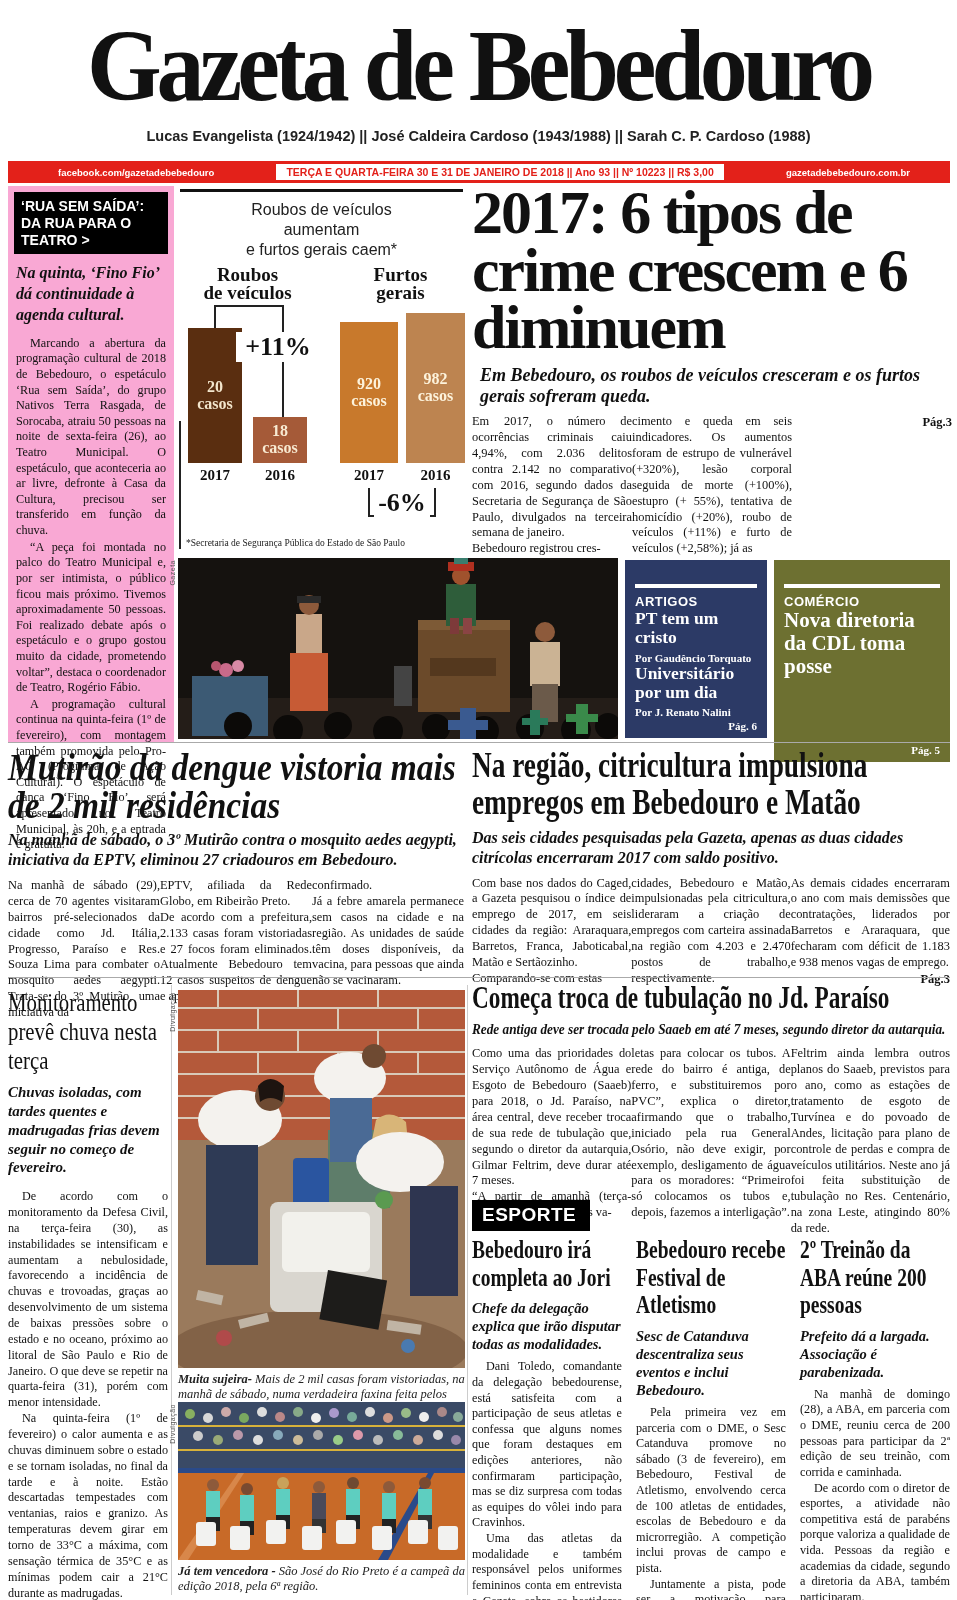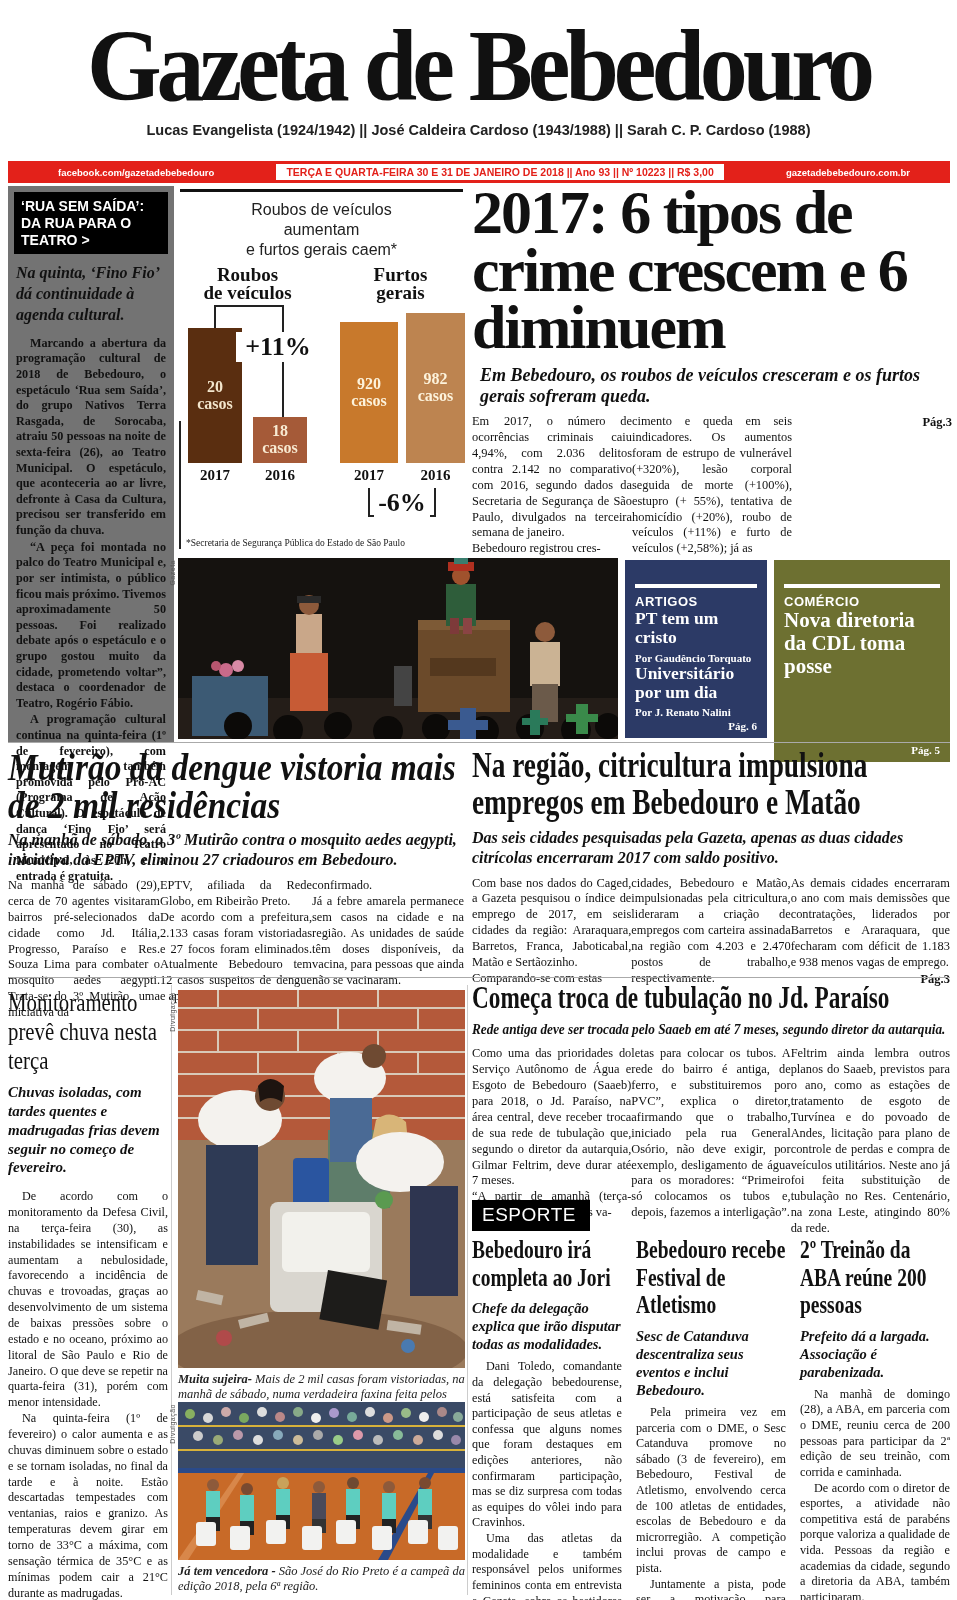--- a/index.html
+++ b/index.html
@@ -7,36 +7,36 @@
         font-family:"Liberation Serif",serif;color:#111;}
   .abs{position:absolute;}
   .just{text-align:justify;}
   .preline{white-space:pre-line;}
   .cond{transform-origin:left top;}
   p{margin:0;text-indent:14px;}
 
   
   #masthead{left:0;top:2px;width:957px;text-align:center;font-weight:bold;
             font-size:96px;letter-spacing:-5px;line-height:1.25;transform:scaleY(1.06);transform-origin:center top;}
-  #founders{left:0;top:122px;width:957px;text-align:center;font-size:14.5px;font-weight:600;
+  #founders{left:0;top:128px;width:957px;text-align:center;font-size:14.5px;font-weight:600;
             font-family:"Liberation Sans",sans-serif;color:#222;}
   #redbar{left:8px;top:161px;width:942px;height:22px;background:#e3211a;display:flex;
           align-items:center;justify-content:space-between;color:#fff;
           font-family:"Liberation Sans",sans-serif;font-size:9.5px;font-weight:bold;}
   #redbar .fb{margin-left:50px;}
   #redbar .site{margin-right:40px;}
   #redbar .edition{background:#fff;color:#e3211a;padding:2px 10px;font-size:10.5px;}
 
   
-  #teaser{left:8px;top:186px;width:166px;height:556px;background:#737373;box-sizing:border-box;padding:6px;}
+  #teaser{left:8px;top:186px;width:166px;height:556px;background:#f9a8d4;box-sizing:border-box;padding:6px;}
   #teaser .tbox{background:#000;color:#fff;font-family:"Liberation Sans",sans-serif;
                 font-weight:bold;font-size:14px;line-height:1.2;padding:6px 7px;}
   #teaser .tdeck{font-weight:bold;font-style:italic;font-size:16px;line-height:1.3;margin:9px 2px 0 2px;}
   #teaser .tbody{font-size:12.2px;line-height:1.28;margin:10px 2px 0 2px;}
-  #teaser .tbody p{margin-bottom:1px;font-weight:bold;}
+  #teaser .tbody p{margin-bottom:1px;}
 
   
   #chart{left:178px;top:186px;width:287px;height:558px;}
   #chart .topline{position:absolute;left:2px;top:3px;width:283px;height:3px;background:#111;}
   #chart .ctitle{position:absolute;left:8px;top:14px;width:271px;text-align:center;
                  font-family:"Liberation Sans",sans-serif;font-size:16px;line-height:1.25;color:#222;}
   .glabel{position:absolute;text-align:center;font-weight:bold;font-size:19px;line-height:.95;}
   .bar{position:absolute;display:flex;align-items:center;justify-content:center;text-align:center;}
   .bar .blabel{font-weight:bold;font-size:16px;line-height:1.05;}
   .yr{position:absolute;text-align:center;font-weight:bold;font-size:15px;}
@@ -84,21 +84,21 @@
   #pipes .deck{font-size:15.5px;width:560px;transform:scaleX(.855);transform-origin:left top;}
 
   
   #weather{left:8px;top:988px;width:160px;}
   #weather .hl{font-size:26px;line-height:1.12;width:200px;transform:scaleX(.8);}
   #weather .deck{font-weight:bold;font-style:italic;font-size:15px;line-height:1.25;margin-top:8px;}
   #weather .wbody{font-size:12.2px;line-height:1.3;margin-top:12px;}
 
   
   #esplabel{left:472px;top:1200px;background:#000;color:#fff;font-family:"Liberation Sans",sans-serif;
-            font-weight:normal;font-size:19px;padding:4px 14px 5px 10px;letter-spacing:.5px;}
+            font-weight:bold;font-size:19px;padding:4px 14px 5px 10px;letter-spacing:.5px;}
   .sport{width:150px;}
   .sport .hl{font-weight:bold;font-size:25px;line-height:1.1;width:192px;transform:scaleX(.78);}
   .sport .deck{font-weight:bold;font-style:italic;font-size:14.5px;line-height:1.25;margin-top:8px;}
   .sport .sbody{font-size:12.2px;line-height:1.28;margin-top:6px;}
   #sport1{left:472px;top:1236px;}
   #sport2{left:636px;top:1236px;}
   #sport3{left:800px;top:1236px;}
 
   .caption{font-size:12.5px;font-style:italic;line-height:1.2;color:#222;}
   .caption .lead{font-weight:bold;}

